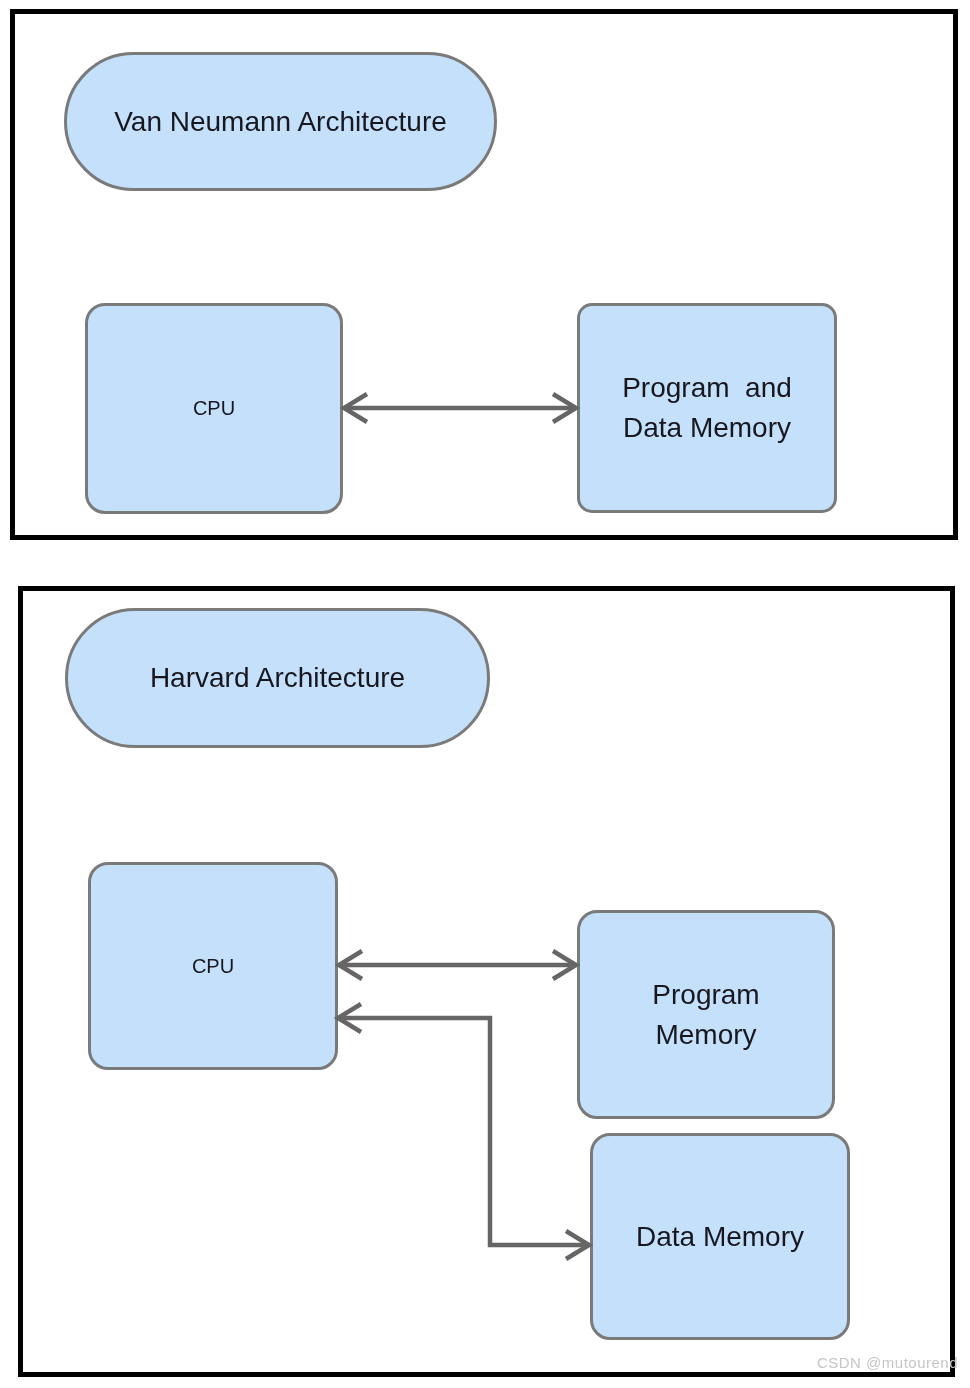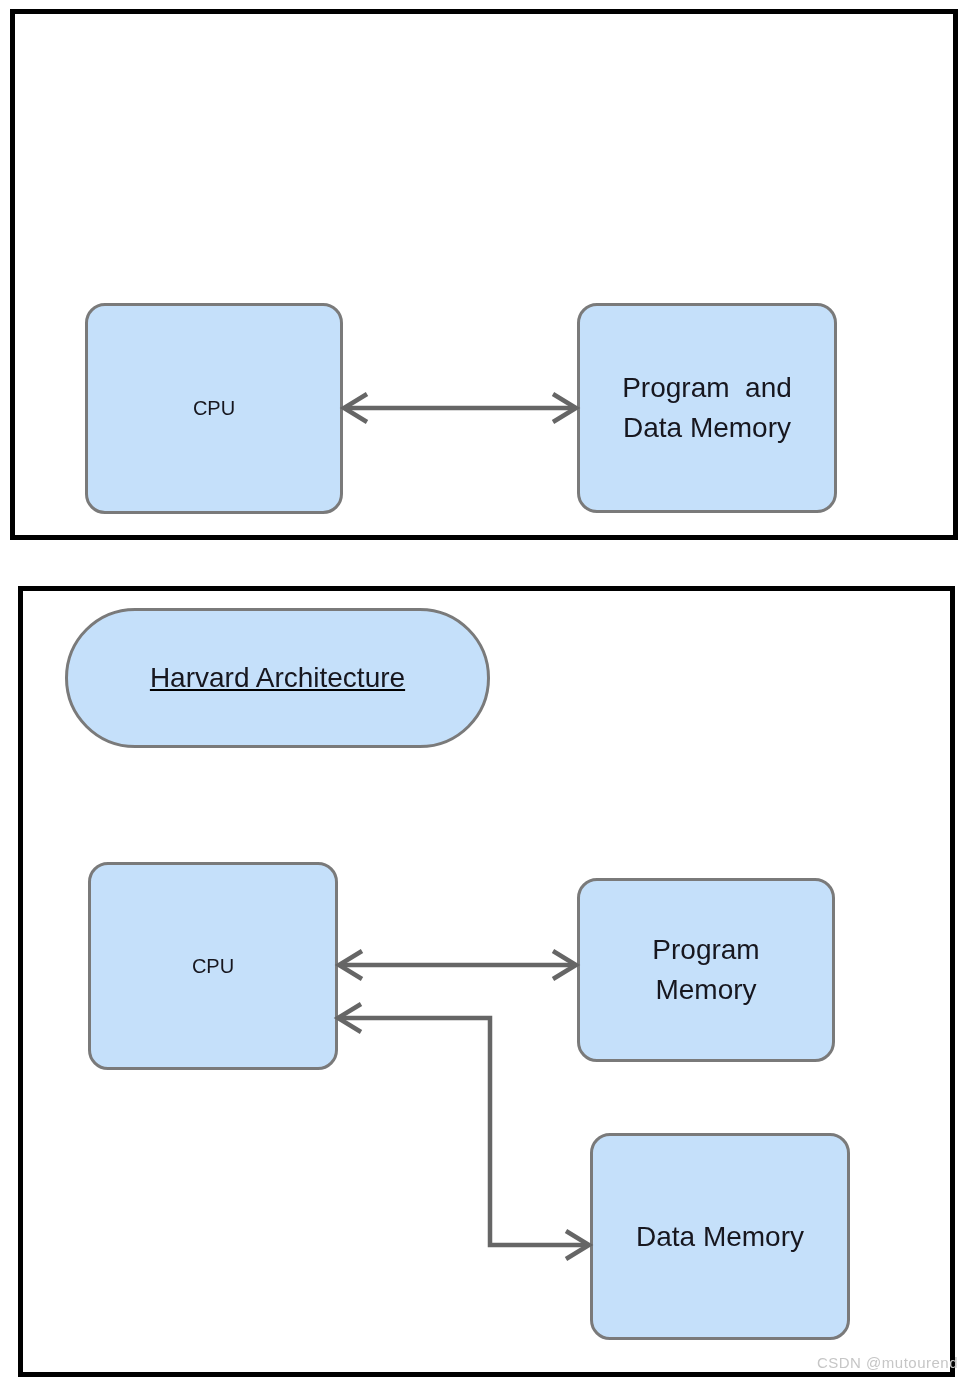--- a/index.html
+++ b/index.html
@@ -52,25 +52,25 @@
   }
   .cpu-label {
     font-size: 20px;
     color: #17171f;
     text-align: center;
   }
 
   
   .pill-vn   { left: 64px;  top: 52px;   width: 433px; height: 139px; }
   .cpu-vn    { left: 85px;  top: 303px;  width: 258px; height: 211px; }
-  .mem-vn    { left: 577px; top: 303px;  width: 260px; height: 210px; }
+  .mem-vn    { left: 577px; top: 303px;  width: 260px; height: 210px; border-radius: 15px; }
 
-  .pill-hv   { left: 65px;  top: 608px;  width: 425px; height: 140px; text-decoration: underline; }
+  .pill-hv   { left: 65px;  top: 608px;  width: 425px; height: 140px; }
   .cpu-hv    { left: 88px;  top: 862px;  width: 250px; height: 208px; }
-  .pmem-hv   { left: 577px; top: 878px;  width: 258px; height: 184px; }
+  .pmem-hv   { left: 577px; top: 910px;  width: 258px; height: 209px; }
   .dmem-hv   { left: 590px; top: 1133px; width: 260px; height: 207px; }
 
   .connector-layer {
     position: absolute;
     left: 0; top: 0;
     width: 970px;
     height: 1388px;
     z-index: 3;
     pointer-events: none;
   }
@@ -90,20 +90,23 @@
     letter-spacing: 0.5px;
   }
 </style>
 </head>
 <body>
 
 <div class="page">
 
   <div class="panel panel-top"></div>
 
+  <div class="node pill pill-vn">
+    <span class="pill-label">Van Neumann Architecture</span>
+  </div>
 
   <div class="node box cpu-vn">
     <span class="cpu-label">CPU</span>
   </div>
 
   <div class="node box mem-vn">
     <span class="node-label">Program  and
 Data Memory</span>
   </div>
 

